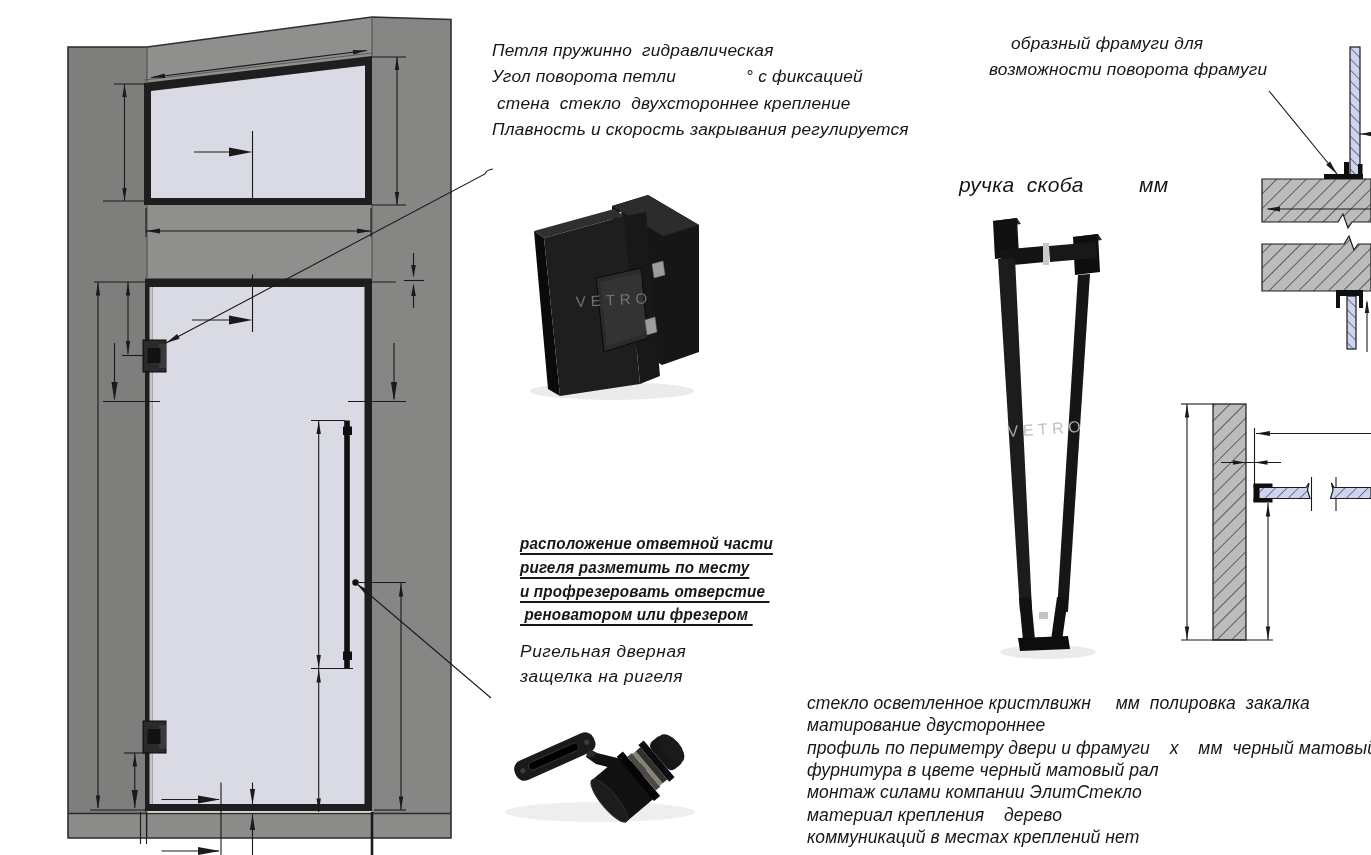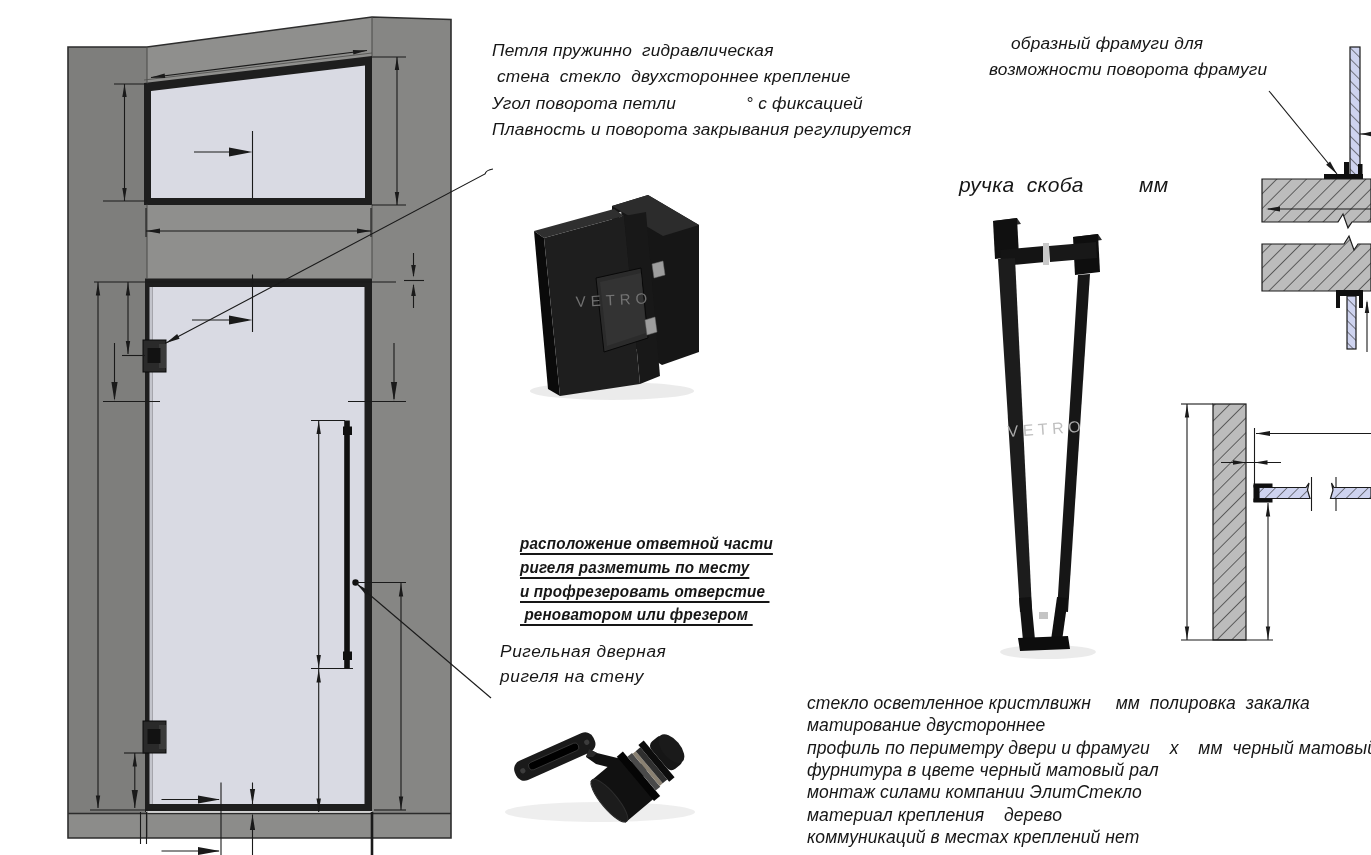--- a/index.html
+++ b/index.html
@@ -21,21 +21,21 @@
   .note div{white-space:pre;height:26.4px;}
   .handle-note{white-space:pre;}
   .hinge-note{left:492px;top:40px;font-size:17.3px;letter-spacing:.2px;font-style:italic;}
   .profile-note{left:0;top:0;font-size:17.3px;letter-spacing:.2px;}
   .profile-note .l1{position:absolute;left:1011px;top:33px;}
   .profile-note .l2{position:absolute;left:989px;top:59px;}
   .handle-note{left:959px;top:173px;font-size:21px;letter-spacing:.3px;}
   .latch-pos-note{left:520px;top:533px;font-size:17.3px;font-weight:bold;letter-spacing:.2px;transform:scaleX(.88);transform-origin:top left;}
   .latch-pos-note div{height:23.8px;text-decoration:underline;text-decoration-thickness:1.6px;text-underline-offset:4px;}
   .latch-name-note{left:500px;top:641px;font-size:17.3px;letter-spacing:.6px;}
-  .latch-name-note div{height:25.2px;}
+  .latch-name-note div{height:25.2px;margin-left:20px;}
   .specs-note{left:807px;top:693px;font-size:17.5px;letter-spacing:.1px;}
   .specs-note div{height:22.35px;}
 </style>
 </head>
 <body>
 
 <div class="canvas">
 
 <svg width="1371" height="855" viewBox="0 0 1371 855">
   <defs>
@@ -343,42 +343,42 @@
       <rect x="652" y="754" width="6" height="42" fill="#2f2f2f"></rect>
       <rect x="658" y="751" width="7" height="48" fill="#0c0c0c"></rect>
       <rect x="665" y="757" width="18" height="36" rx="6" fill="#161616"></rect>
       <ellipse cx="681" cy="775" rx="9" ry="17" fill="#1a1a1a"></ellipse>
     </g>
   </g>
 </svg>
 
 <div class="note hinge-note">
   <div>Петля пружинно  гидравлическая</div>
+  <div>Угол поворота петли              ° с фиксацией</div>
   <div> стена  стекло  двухстороннее крепление</div>
-  <div>Угол поворота петли              ° с фиксацией</div>
-  <div>Плавность и поворота закрывания регулируется</div>
+  <div>Плавность и скорость закрывания регулируется</div>
 </div>
 
 <div class="note profile-note">
   <div class="l1">образный фрамуги для</div>
   <div class="l2">возможности поворота фрамуги</div>
 </div>
 
 <div class="note handle-note">ручка  скоба         мм</div>
 
 <div class="note latch-pos-note">
   <div>расположение ответной части</div>
   <div>ригеля разметить по месту</div>
   <div>и профрезеровать отверстие </div>
   <div> реноватором или фрезером </div>
 </div>
 
 <div class="note latch-name-note">
   <div>Ригельная дверная</div>
-  <div>ригеля на стену</div>
+  <div>защелка на ригеля</div>
 </div>
 
 <div class="note specs-note">
   <div>стекло осветленное кристлвижн     мм  полировка  закалка</div>
   <div>матирование двустороннее</div>
   <div>профиль по периметру двери и фрамуги    х    мм  черный матовый рал</div>
   <div>фурнитура в цвете черный матовый рал</div>
   <div>монтаж силами компании ЭлитСтекло</div>
   <div>материал крепления    дерево</div>
   <div>коммуникаций в местах креплений нет</div>

